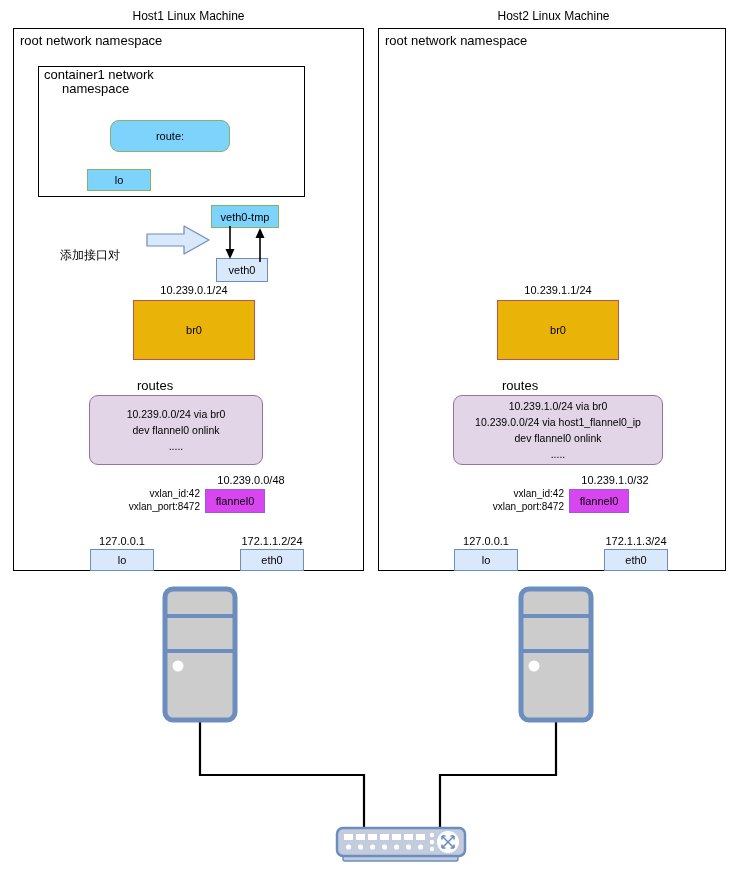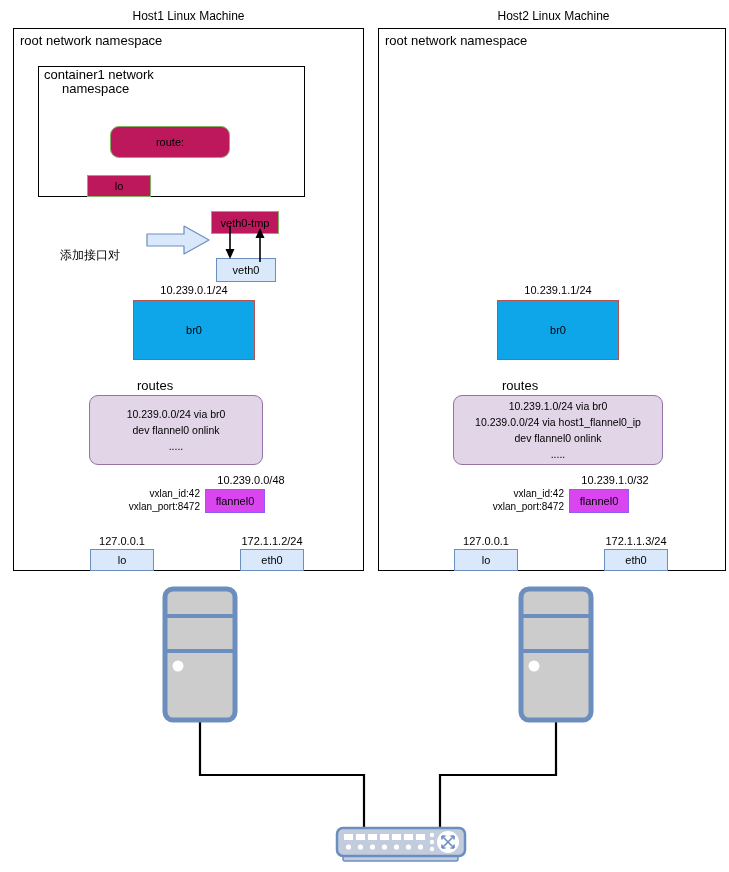--- a/index.html
+++ b/index.html
@@ -8,23 +8,23 @@
        color:#000;overflow:hidden;}
   .abs{position:absolute;}
   .ctr{display:flex;align-items:center;justify-content:center;text-align:center;}
 
   .host-title{font-size:12px;color:#000;}
   .ns-box{border:1.4px solid #000;background:#ffffff;box-sizing:border-box;}
   .ns-label{position:absolute;font-size:13px;}
   .inner-box{border:1.4px solid #000;background:#ffffff;box-sizing:border-box;}
   .inner-label{position:absolute;font-size:13px;line-height:14px;}
 
-  .b-green{background:#be185d;border:1px solid #82b366;box-sizing:border-box;margin-top:6px;}
+  .b-green{background:#7dd3fc;border:1px solid #82b366;box-sizing:border-box;}
   .b-blue{background:#dae8fc;border:1px solid #6c8ebf;box-sizing:border-box;}
-  .b-red{background:#0ea5e9;border:1px solid #b85450;box-sizing:border-box;}
+  .b-red{background:#eab308;border:1px solid #b85450;box-sizing:border-box;}
   .b-purple{background:#e1d5e7;border:1px solid #9673a6;box-sizing:border-box;}
   .b-yellow{background:#d946ef;border:1px solid #8b5cf6;box-sizing:border-box;}
 
   .rounded{border-radius:9px;}
   .lbl{font-size:11px;}
   .lbl-sm{font-size:10px;line-height:13px;}
   .ip-lbl{font-size:11px;text-align:center;}
   .routes-title{font-size:13px;margin-left:41px;}
   .routes-text{font-size:10.5px;line-height:16px;text-align:center;
                display:flex;flex-direction:column;align-items:center;justify-content:center;}
@@ -40,21 +40,21 @@
 <div class="abs ns-label" style="left:20px;top:33px;">root network namespace</div>
 
 <div class="abs inner-box" style="left:38px;top:66px;width:267px;height:131px;"></div>
 <div class="abs inner-label" style="left:44px;top:68px;">container1 network</div>
 <div class="abs inner-label" style="left:62px;top:82px;">namespace</div>
 
 <div class="abs b-green rounded ctr lbl" style="left:110px;top:120px;width:120px;height:32px;">route:</div>
 <div class="abs b-green ctr lbl" style="left:87px;top:169px;width:64px;height:22px;">lo</div>
 
 <div class="abs b-green ctr lbl" style="left:211px;top:205px;width:68px;height:23px;">veth0-tmp</div>
-<div class="abs b-blue ctr lbl" style="left:216px;top:258px;width:60px;height:24px;">veth0</div>
+<div class="abs b-blue ctr lbl" style="left:216px;top:258px;width:52px;height:24px;">veth0</div>
 
 <svg class="abs" style="left:220px;top:226px;width:60px;height:36px;" width="60" height="36" viewBox="0 0 60 36">
   <line x1="10" y1="0" x2="10" y2="26" stroke="#000" stroke-width="1.6"></line>
   <polygon points="10,33 5.5,23 14.5,23" fill="#000"></polygon>
   <line x1="40" y1="36" x2="40" y2="10" stroke="#000" stroke-width="1.6"></line>
   <polygon points="40,2 35.5,12 44.5,12" fill="#000"></polygon>
 </svg>
 
 <div class="abs cn" style="left:60px;top:230px;">添加接口对</div>
 <svg class="abs" style="left:146px;top:224px;width:64px;height:32px;" width="64" height="32" viewBox="0 0 64 32">

